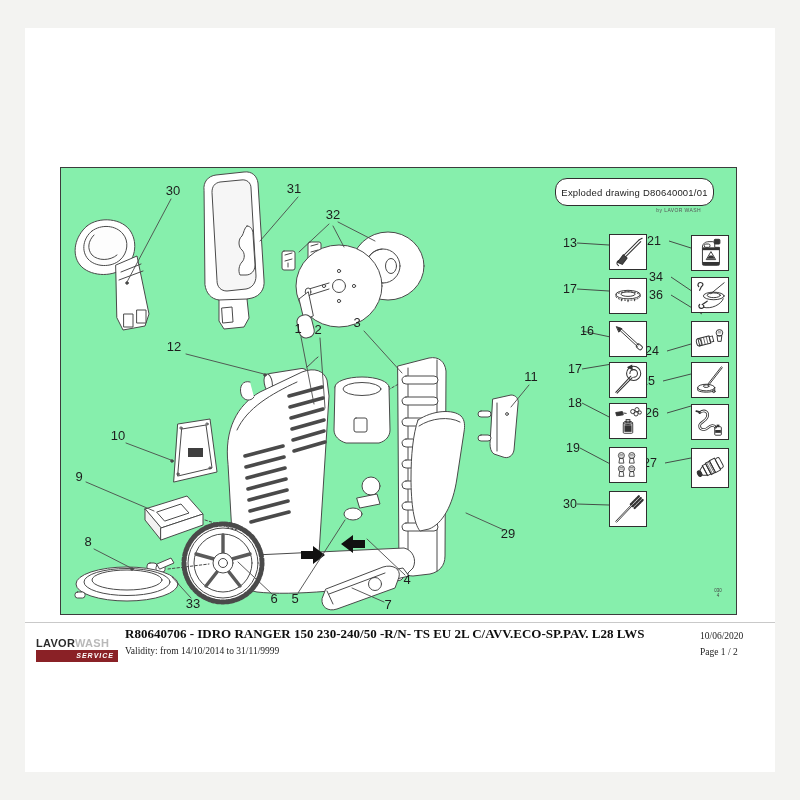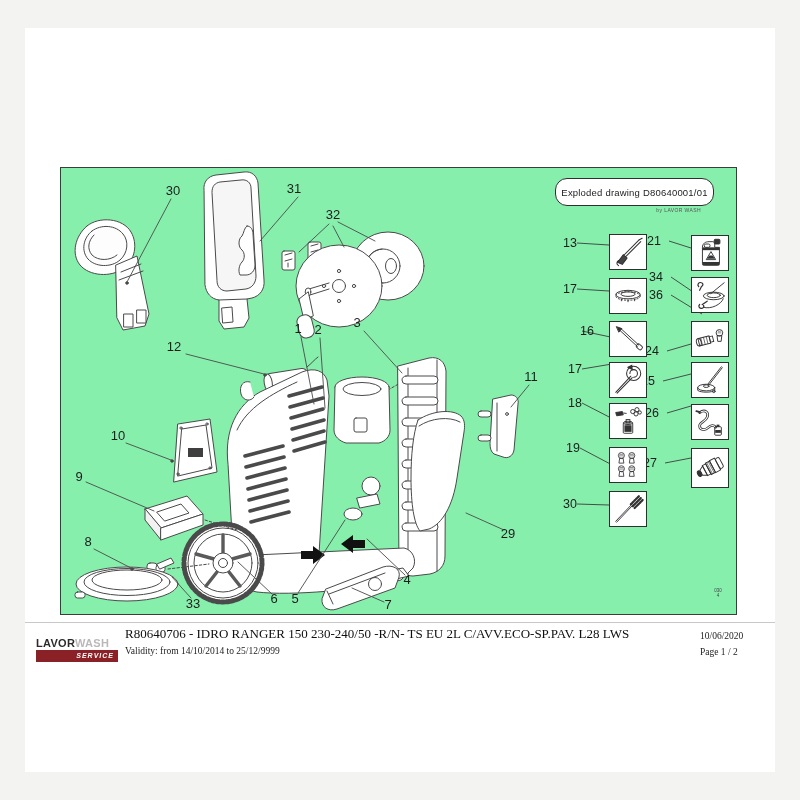--- a/index.html
+++ b/index.html
@@ -28,21 +28,21 @@
   
   .divider{position:absolute;left:0;top:594px;width:750px;height:1px;background:#c9c9c9}
   .logo{position:absolute;left:11px;top:610px;width:82px}
   .logo-row{font-size:11px;font-weight:800;letter-spacing:.3px;line-height:11px;white-space:nowrap}
   .logo-dark{color:#2b2b2b}
   .logo-light{color:#b9b9b9}
   .logo-bar{margin-top:1px;height:12px;line-height:12px;color:#fff;
             font-size:7px;font-weight:bold;font-style:italic;text-align:right;padding-right:4px;box-sizing:border-box;letter-spacing:1px}
   .ftext{position:absolute;left:100px;top:596px;width:560px;font-family:"Liberation Serif",serif}
   .fline1{font-style:italic;font-size:8.5px;color:#222;white-space:nowrap}
-  .fline2{font-weight:normal;font-size:13px;color:#0e0e0e;margin-top:2px;white-space:nowrap}
+  .fline2{font-weight:bold;font-size:13px;color:#0e0e0e;margin-top:2px;white-space:nowrap}
   .fline3{font-size:9.5px;color:#222;margin-top:4px}
   .fright{position:absolute;left:675px;top:600px;width:80px;font-family:"Liberation Serif",serif;font-size:9.5px;line-height:16px;color:#222}
 
   text{font-family:"Liberation Sans",sans-serif}
 </style>
 </head>
 <body>
 
 <div class="sheet">
 
@@ -489,21 +489,21 @@
 
   <div class="divider"></div>
 
   <div class="logo">
     <div class="logo-row"><span class="logo-dark">LAVOR</span><span class="logo-light">WASH</span></div>
     <div class="logo-bar" style="background:#8a2126">SERVICE</div>
   </div>
 
   <div class="ftext">
     <div class="fline2">R80640706 - IDRO RANGER 150 230-240/50 -R/N- TS EU 2L C/AVV.ECO-SP.PAV. L28 LWS</div>
-    <div class="fline3">Validity: from 14/10/2014 to 25/12/9999</div>
+    <div class="fline3">Validity: from 14/10/2014 to 31/11/9999</div>
   </div>
 
   <div class="fright">
     <div>10/06/2020</div>
     <div>Page 1 / 2</div>
   </div>
 
 </div>
 
 </body></html>

